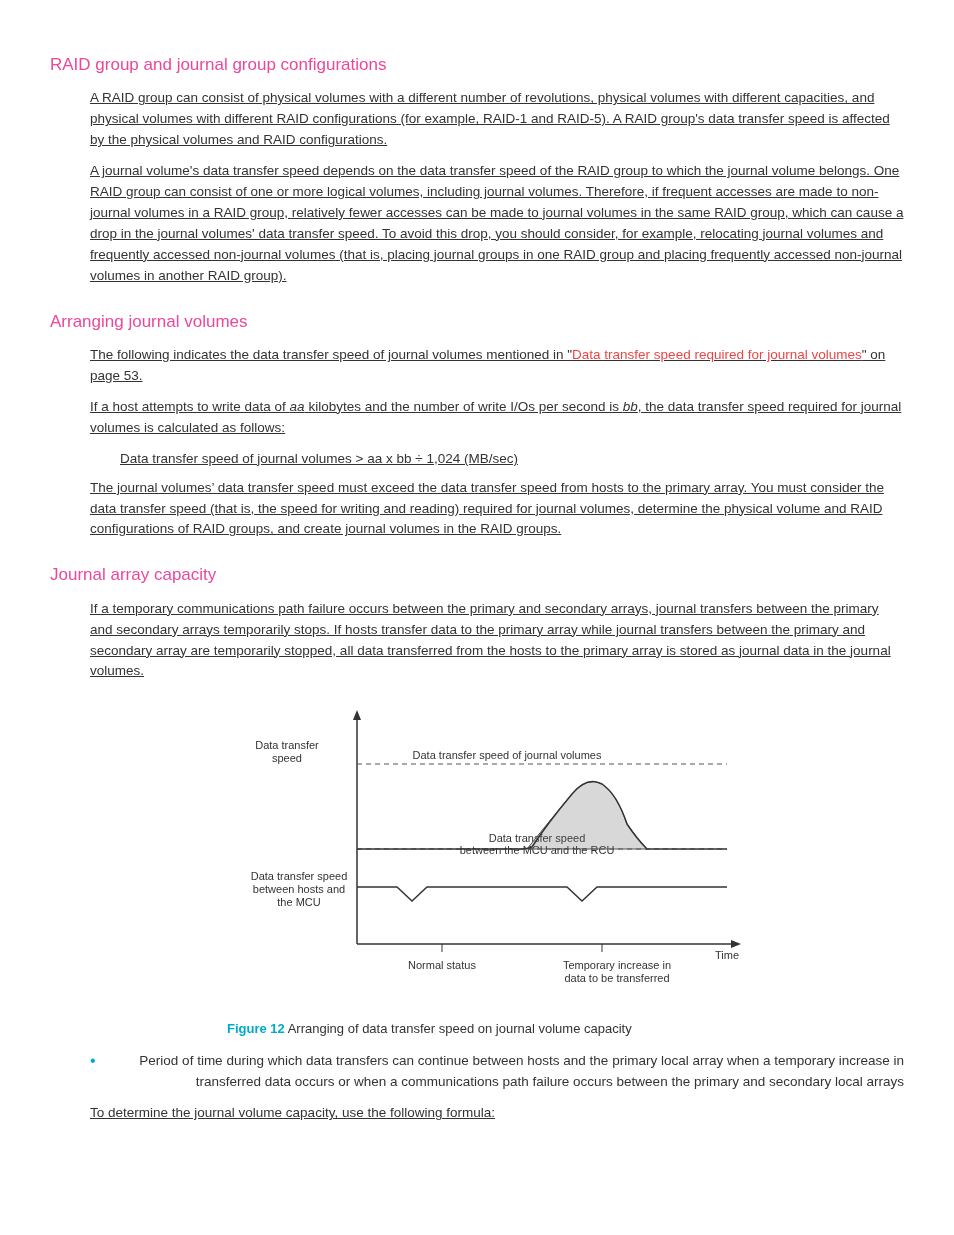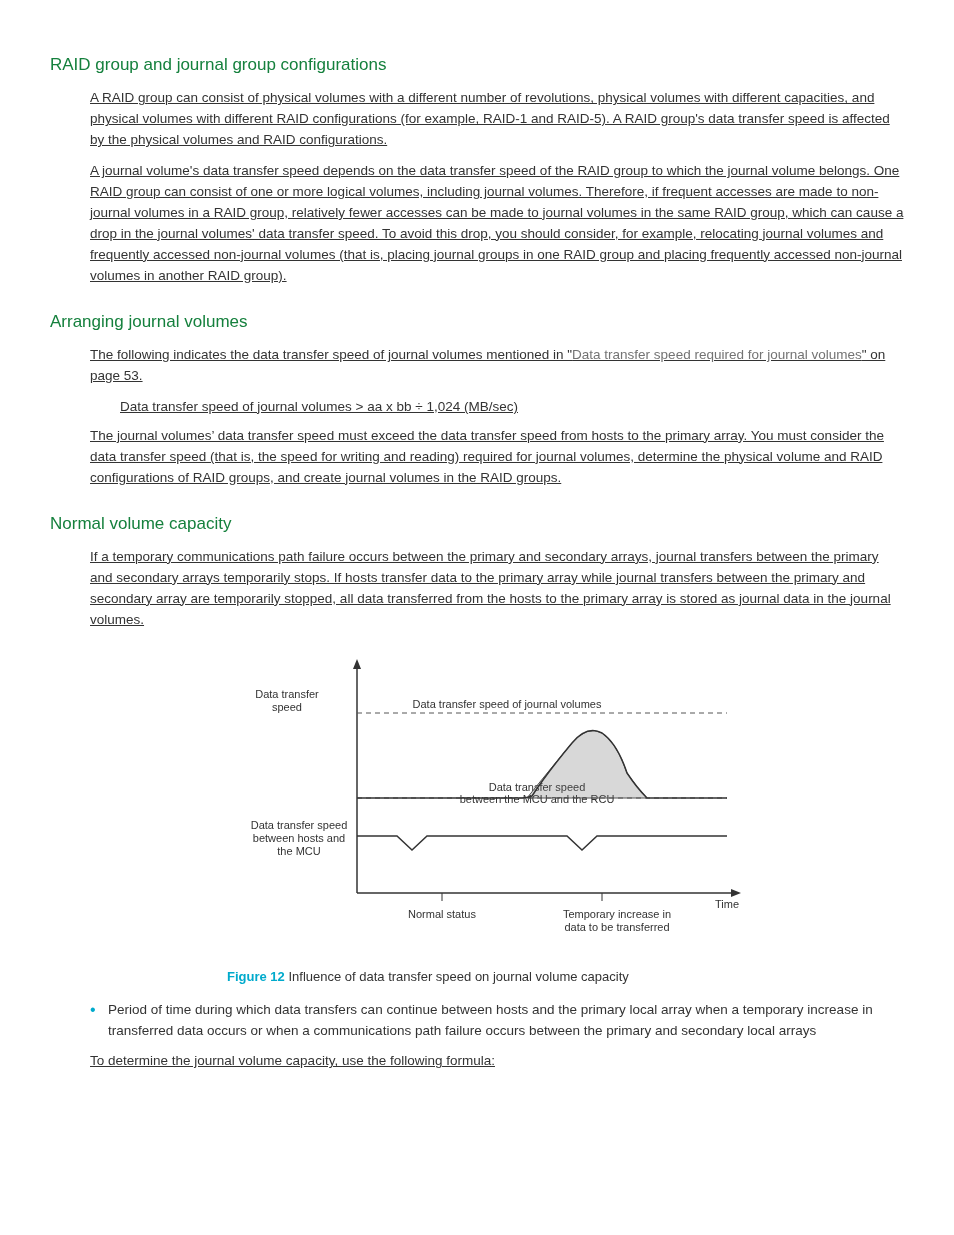--- a/index.html
+++ b/index.html
@@ -7,50 +7,51 @@
       font-family: Arial, Helvetica, sans-serif;
       font-size: 13.5px;
       color: #333;
       background: #fff;
       padding: 30px 50px 40px 50px;
       max-width: 954px;
       line-height: 1.55;
     }
 
     h2.section-heading {
-      color: #15803d;
+      color: #ec4899;
       font-size: 17px;
       font-weight: normal;
       margin-bottom: 10px;
       margin-top: 22px;
     }
 
     .indent-block {
       margin-left: 40px;
       margin-bottom: 14px;
     }
 
     p {
       margin-bottom: 10px;
       text-decoration: underline;
     }
 
     .link-text {
-      color: #737373;
+      color: #ef4444;
       text-decoration: none;
     }
 
     .formula-line {
       margin: 8px 0 8px 30px;
       font-style: normal;
     }
 
     .bullet-list {
       list-style: none;
       margin: 8px 0 10px 0;
+      text-align: right;
     }
 
     .bullet-list li {
       position: relative;
       padding-left: 18px;
       margin-bottom: 8px;
     }
 
     .bullet-list li::before {
       content: "•";
@@ -93,25 +94,28 @@
 <div class="indent-block">
   <p>A RAID group can consist of physical volumes with a different number of revolutions, physical volumes with different capacities, and physical volumes with different RAID configurations (for example, RAID-1 and RAID-5). A RAID group's data transfer speed is affected by the physical volumes and RAID configurations.</p>
   <p>A journal volume's data transfer speed depends on the data transfer speed of the RAID group to which the journal volume belongs. One RAID group can consist of one or more logical volumes, including journal volumes. Therefore, if frequent accesses are made to non-journal volumes in a RAID group, relatively fewer accesses can be made to journal volumes in the same RAID group, which can cause a drop in the journal volumes' data transfer speed. To avoid this drop, you should consider, for example, relocating journal volumes and frequently accessed non-journal volumes (that is, placing journal groups in one RAID group and placing frequently accessed non-journal volumes in another RAID group).</p>
 </div>
 
 <h2 class="section-heading">Arranging journal volumes</h2>
 <div class="indent-block">
   <p>
     The following indicates the data transfer speed of journal volumes mentioned in "<a class="link-text" href="#">Data transfer speed required for journal volumes</a>" on page 53.
   </p>
+  <p>
+    If a host attempts to write data of <span class="italic">aa</span> kilobytes and the number of write I/Os per second is <span class="italic">bb</span>, the data transfer speed required for journal volumes is calculated as follows:
+  </p>
   <p class="formula-line">Data transfer speed of journal volumes &gt; aa x bb ÷ 1,024 (MB/sec)</p>
   <p>The journal volumes’ data transfer speed must exceed the data transfer speed from hosts to the primary array. You must consider the data transfer speed (that is, the speed for writing and reading) required for journal volumes, determine the physical volume and RAID configurations of RAID groups, and create journal volumes in the RAID groups.</p>
 </div>
 
-<h2 class="section-heading">Normal volume capacity</h2>
+<h2 class="section-heading">Journal array capacity</h2>
 <div class="indent-block">
   <p>If a temporary communications path failure occurs between the primary and secondary arrays, journal transfers between the primary and secondary arrays temporarily stops. If hosts transfer data to the primary array while journal transfers between the primary and secondary array are temporarily stopped, all data transferred from the hosts to the primary array is stored as journal data in the journal volumes.</p>
 
   <div class="figure-container">
     <svg width="540" height="310" viewBox="0 0 540 310">
 
       <line x1="130" y1="20" x2="130" y2="250" stroke="#333" stroke-width="1.5"></line>
 
       <line x1="130" y1="250" x2="510" y2="250" stroke="#333" stroke-width="1.5"></line>
 
@@ -147,21 +151,21 @@
       <line x1="215" y1="250" x2="215" y2="258" stroke="#333" stroke-width="1"></line>
 
       <text x="390" y="275" font-size="11" fill="#333" text-anchor="middle">Temporary increase in</text>
       <text x="390" y="288" font-size="11" fill="#333" text-anchor="middle">data to be transferred</text>
 
       <line x1="375" y1="250" x2="375" y2="258" stroke="#333" stroke-width="1"></line>
     </svg>
 
     <div class="figure-caption">
       <span class="fig-label">Figure 12</span>
-      <span>Influence of data transfer speed on journal volume capacity</span>
+      <span>Arranging of data transfer speed on journal volume capacity</span>
     </div>
   </div>
 
 
   <ul class="bullet-list">
     <li>Period of time during which data transfers can continue between hosts and the primary local array when a temporary increase in transferred data occurs or when a communications path failure occurs between the primary and secondary local arrays</li>
   </ul>
 
   <p>To determine the journal volume capacity, use the following formula:</p>
 </div>

